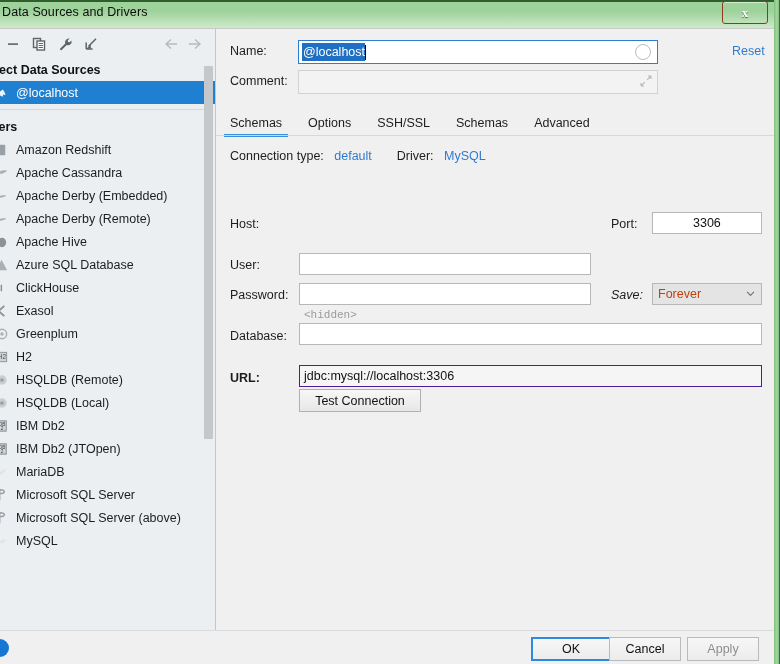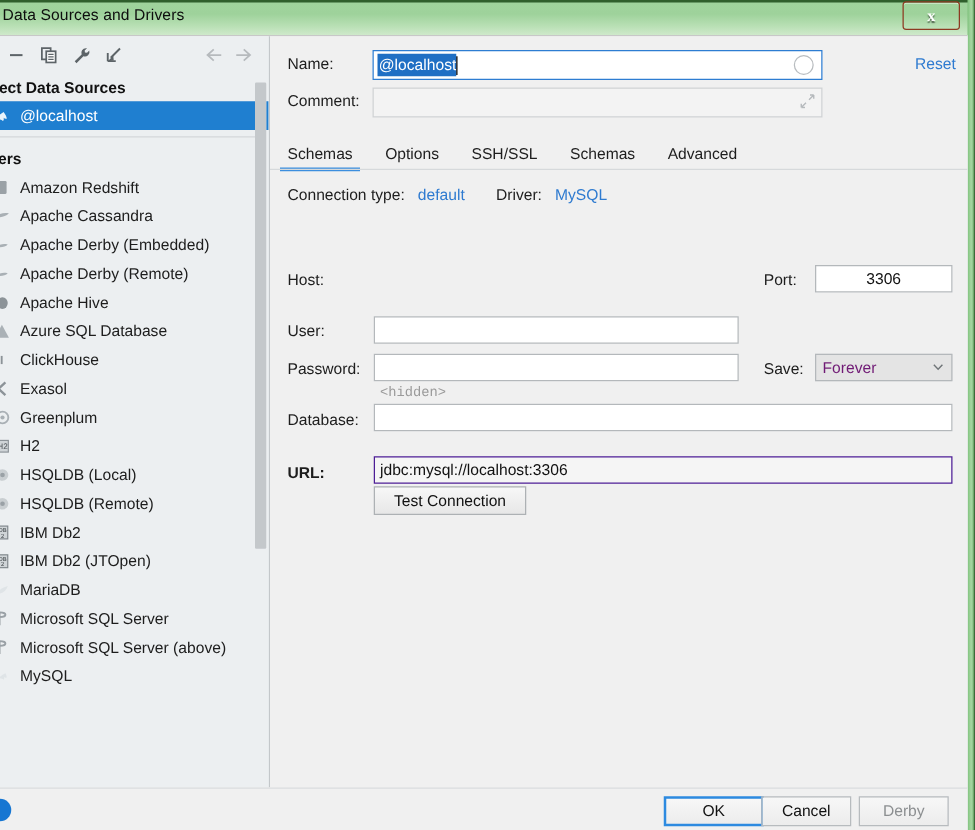--- a/index.html
+++ b/index.html
@@ -308,21 +308,21 @@
     box-sizing: border-box;
     height: 22px;
     width: 110px;
     background: #e4e4e4;
     border: 1px solid #b4b8bb;
     font-size: 12.5px;
     display: flex; align-items: center;
     padding: 0 5px;
     cursor: pointer;
     position: relative;
-    color:#701a75;
+    color:#c2410c;
   }
   .select-std .chev {
     position: absolute; right: 6px; top: 7px;
     width: 9px; height: 6px;
   }
 
   .hint {
     position: absolute;
     left: 86px; top: 361px;
     font-size: 10px;
@@ -527,30 +527,30 @@
               </span>
               <span class="lbl">H2</span>
             </div>
             <div class="tree-row">
               <span class="ic">
                 <svg width="14" height="14" viewBox="0 0 15 15">
                   <circle cx="7.5" cy="7.5" r="5" fill="#c9ced1"></circle>
                   <circle cx="7.5" cy="7.5" r="2" fill="#9aa1a6"></circle>
                 </svg>
               </span>
-              <span class="lbl">HSQLDB (Local)</span>
+              <span class="lbl">HSQLDB (Remote)</span>
             </div>
             <div class="tree-row">
               <span class="ic">
                 <svg width="14" height="14" viewBox="0 0 15 15">
                   <circle cx="7.5" cy="7.5" r="5" fill="#c9ced1"></circle>
                   <circle cx="7.5" cy="7.5" r="2" fill="#9aa1a6"></circle>
                 </svg>
               </span>
-              <span class="lbl">HSQLDB (Remote)</span>
+              <span class="lbl">HSQLDB (Local)</span>
             </div>
             <div class="tree-row">
               <span class="ic">
                 <svg width="14" height="14" viewBox="0 0 15 15">
                   <rect x="3" y="2" width="9" height="11" fill="#cfd4d7" stroke="#7f868b"></rect>
                   <text x="7.5" y="7" font-size="5" text-anchor="middle" fill="#3b4145" font-family="sans-serif">DB</text>
                   <text x="7.5" y="12" font-size="5" text-anchor="middle" fill="#3b4145" font-family="sans-serif">2</text>
                 </svg>
               </span>
               <span class="lbl">IBM Db2</span>
@@ -654,21 +654,21 @@
       <div class="lbl-static" style="position:absolute; left:14px; top:229px;">User:</div>
       <div class="txt-input" style="position:absolute; left:83px; top:224px; width:292px; display:flex; align-items:center;">
         <span></span>
       </div>
 
       <div class="lbl-static" style="position:absolute; left:14px; top:259px;">Password:</div>
       <div class="txt-input" style="position:absolute; left:83px; top:254px; width:292px; display:flex; align-items:center;">
         <span class="ph">&lt;hidden&gt;</span>
       </div>
 
-      <div class="lbl-static" style="position:absolute; left:395px; top:259px;">Save:</div>
+      <div class="lbl-static" style="position:absolute; left:395px; top:259px;font-style:italic;">Save:</div>
       <div class="select-std" style="position:absolute; left:436px; top:254px; width:110px;">
         <span>Forever</span>
         <svg class="chev" viewBox="0 0 10 7">
           <path d="M1 1 5 5.2 9 1" stroke="#6f7477" stroke-width="1.3" fill="none"></path>
         </svg>
       </div>
 
       <div class="lbl-static" style="position:absolute; left:14px; top:300px;">Database:</div>
       <div class="txt-input" style="position:absolute; left:83px; top:294px; width:463px; display:flex; align-items:center;">
         <span></span>
@@ -681,17 +681,17 @@
       <div class="hint">Overrides settings above</div>
 
       <button class="btn-std" style="position:absolute; left:83px; top:360px; width:122px;">Test Connection</button>
     </div>
 
     <div class="footer">
       <div class="help-circle"></div>
 
       <div class="footer-btn primary" id="ok-btn">OK</div>
       <div class="footer-btn" id="cancel-btn">Cancel</div>
-      <div class="footer-btn" id="apply-btn">Derby</div>
+      <div class="footer-btn" id="apply-btn">Apply</div>
     </div>
 
   </div>
 </div>
 
 </body></html>

